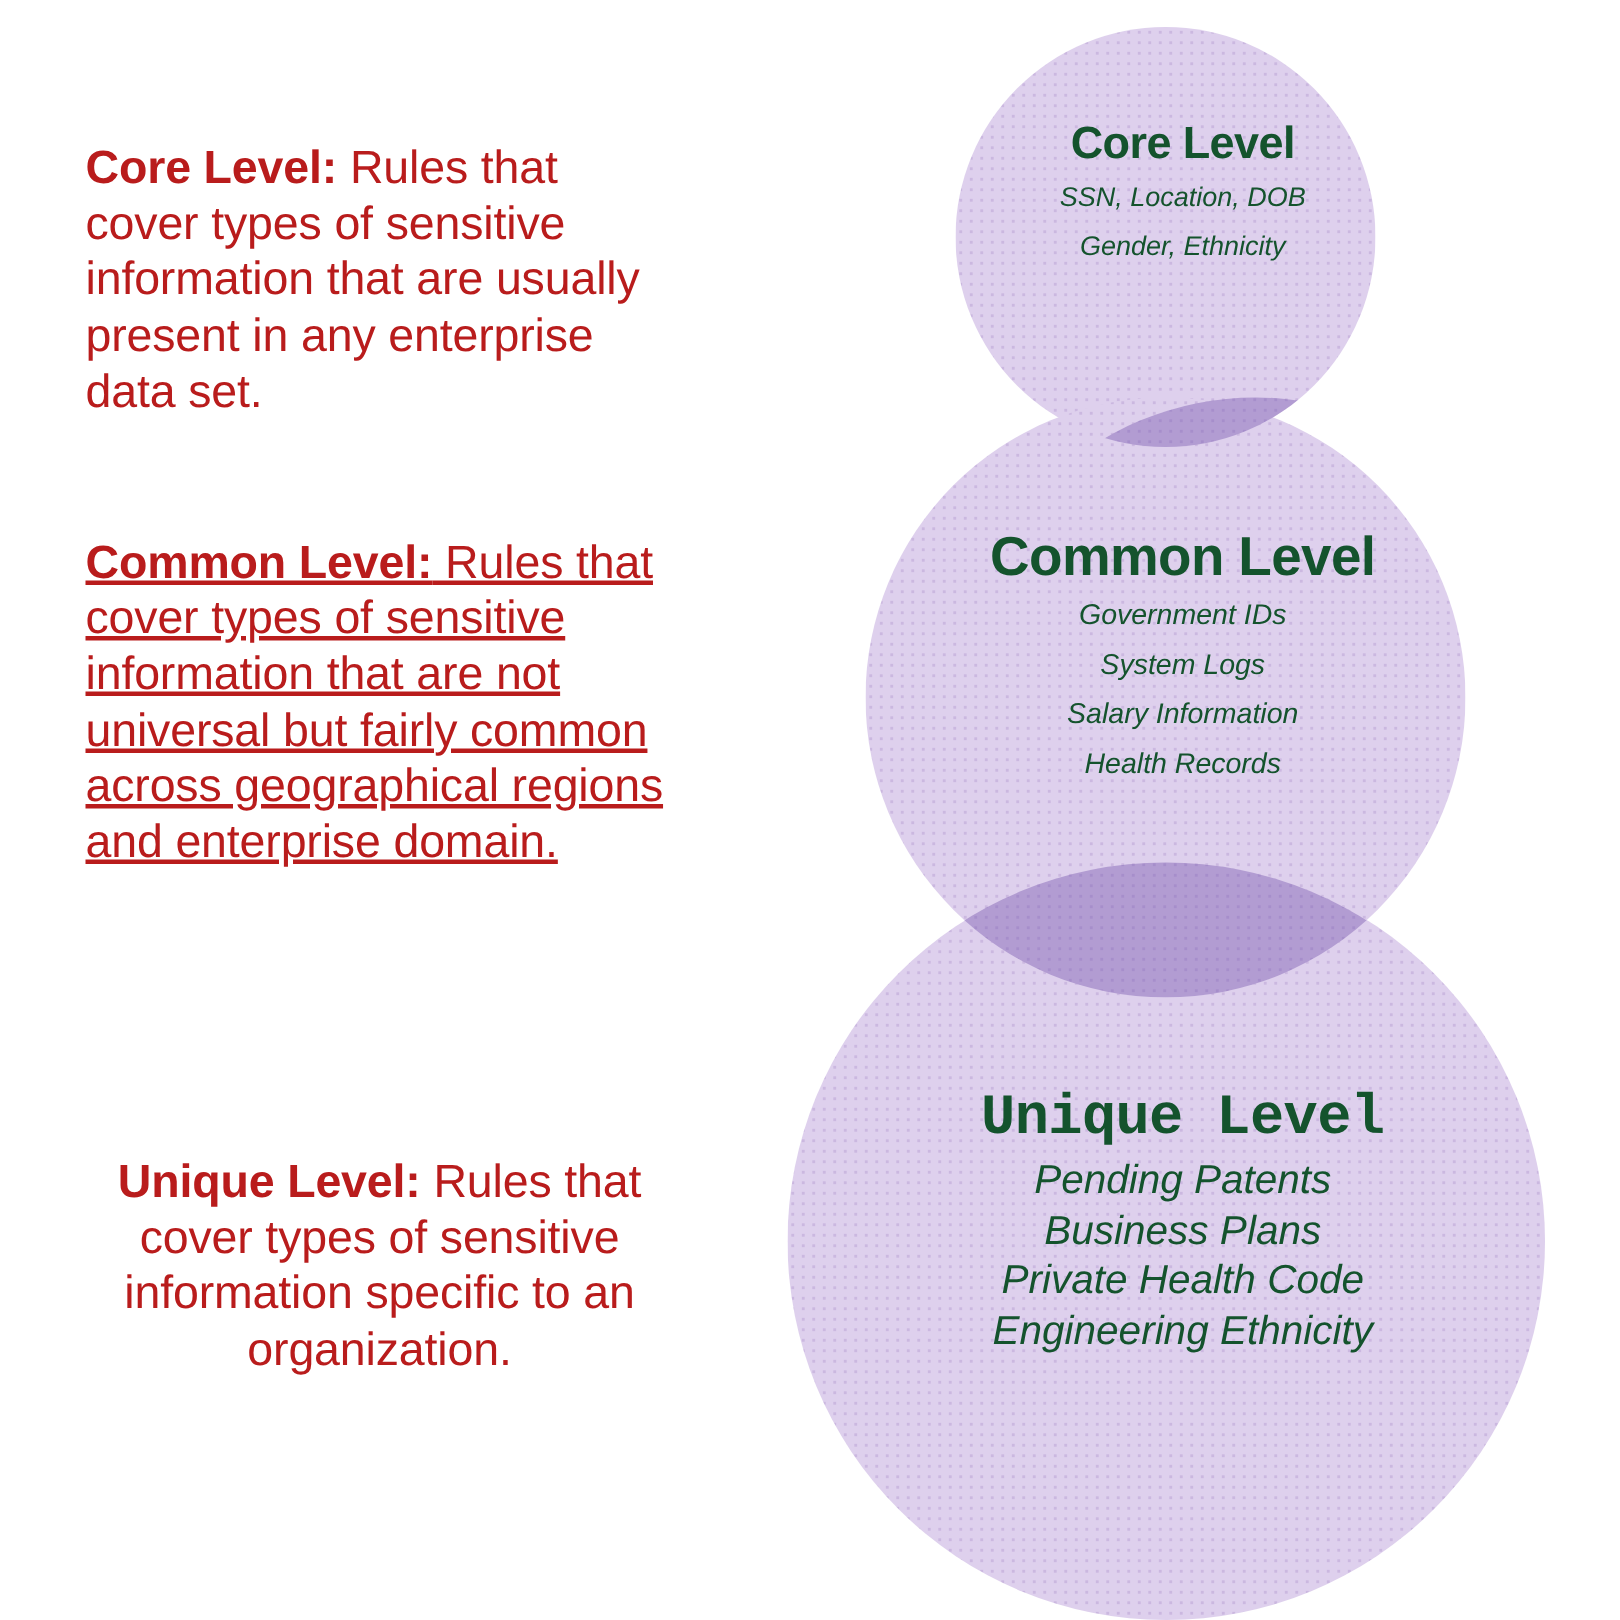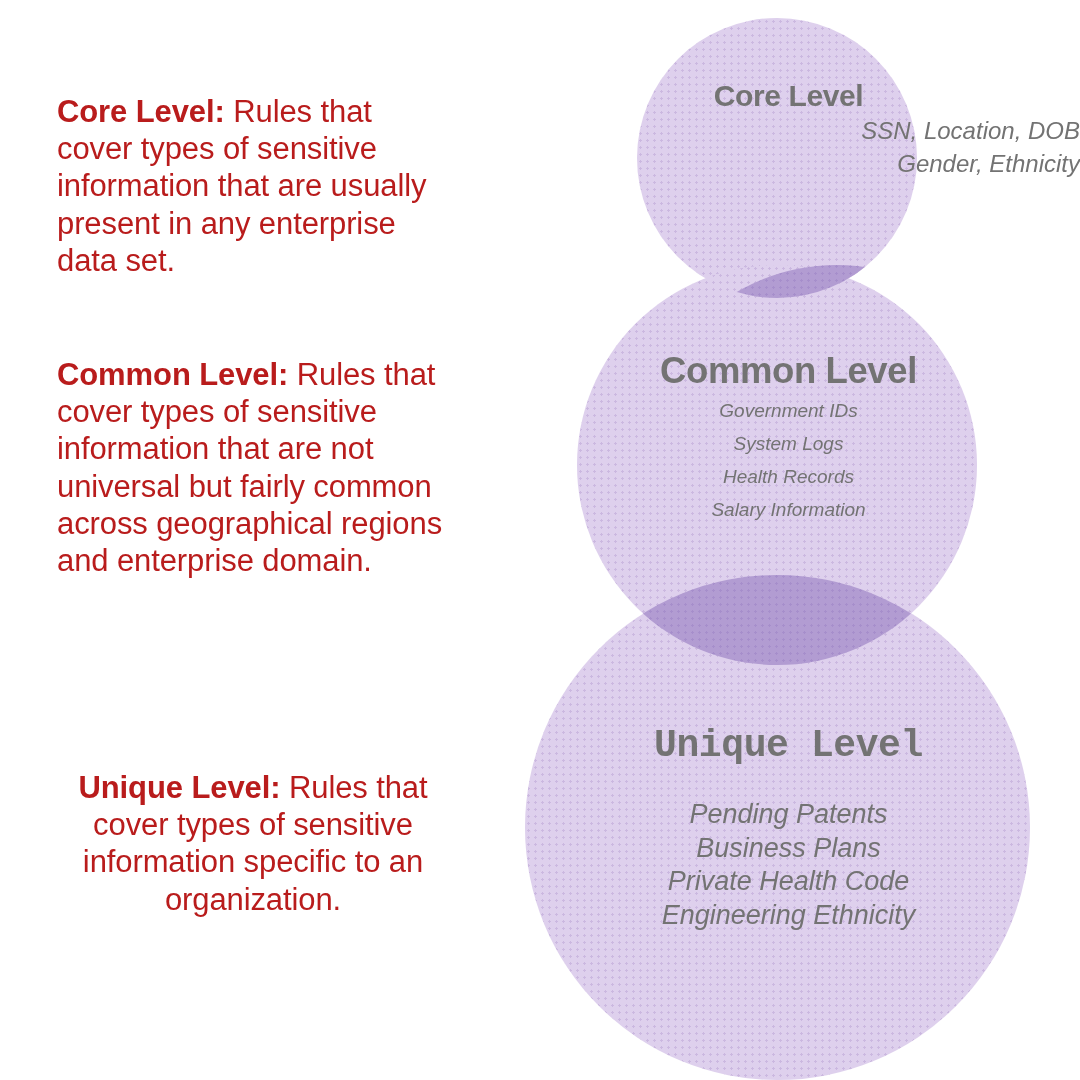--- a/index.html
+++ b/index.html
@@ -37,21 +37,21 @@
     font-size: 31px;
     line-height: 37.2px;
     letter-spacing: -0.1px;
     font-weight: 400;
   }
   .desc-block .lead {
     font-weight: 700;
   }
 
   #desc-core    { top: 62px; }
-  #desc-common  { top: 325px; }
+  #desc-common  { top: 325px; text-decoration: underline; }
   #desc-unique  { top: 738px; text-align: center; }
 
   
   .venn {
     position: absolute;
     left: 497px;
     top: 0;
     width: 583px;
     height: 1080px;
   }
@@ -110,21 +110,21 @@
     height: 400px;
     clip-path: circle(252.5px at 200px 562.5px);
   }
 
   
   .circle-label {
     position: absolute;
     left: 0;
     width: 583px;
     text-align: center;
-    color: #737373;
+    color: #14532d;
     z-index: 5;
   }
 
   .circle-title {
     font-weight: 700;
     letter-spacing: -0.4px;
     margin: 0;
   }
   .circle-items {
     margin: 0;
@@ -132,29 +132,29 @@
     list-style: none;
     font-style: italic;
     font-weight: 500;
   }
   .circle-items li {
     margin: 0;
   }
 
   #label-core        { top: 77px; }
   #label-core .circle-title { font-size: 30px; line-height: 38px; }
-  #label-core .circle-items { font-size: 24px; line-height: 32.5px; text-align: right; }
+  #label-core .circle-items { font-size: 18px; line-height: 32.5px; }
 
   #label-common      { top: 348px; }
   #label-common .circle-title { font-size: 36.5px; line-height: 46px; text-align: center; }
   #label-common .circle-items { font-size: 19px; line-height: 33px; }
 
   #label-unique      { top: 722px; }
   #label-unique .circle-title { font-size: 38px; line-height: 48px; font-family: Liberation Mono, monospace; }
-  #label-unique .circle-items { font-size: 27px; line-height: 33.5px; margin-top: 28px; }
+  #label-unique .circle-items { font-size: 27px; line-height: 33.5px; }
 </style>
 </head>
 <body>
 
 <div id="infographic">
 
   <div class="desc-column">
 
     <p class="desc-block" id="desc-core"><span class="lead">Core Level:</span><span> Rules that cover types of sensitive information that are usually present in any enterprise data set.</span></p>
 
@@ -179,22 +179,22 @@
         <li>SSN, Location, DOB</li>
         <li>Gender, Ethnicity</li>
       </ul>
     </div>
 
     <div class="circle-label" id="label-common">
       <p class="circle-title">Common Level</p>
       <ul class="circle-items">
         <li>Government IDs</li>
         <li>System Logs</li>
+        <li>Salary Information</li>
         <li>Health Records</li>
-        <li>Salary Information</li>
       </ul>
     </div>
 
     <div class="circle-label" id="label-unique">
       <p class="circle-title">Unique Level</p>
       <ul class="circle-items">
         <li>Pending Patents</li>
         <li>Business Plans</li>
         <li>Private Health Code</li>
         <li>Engineering Ethnicity</li>

